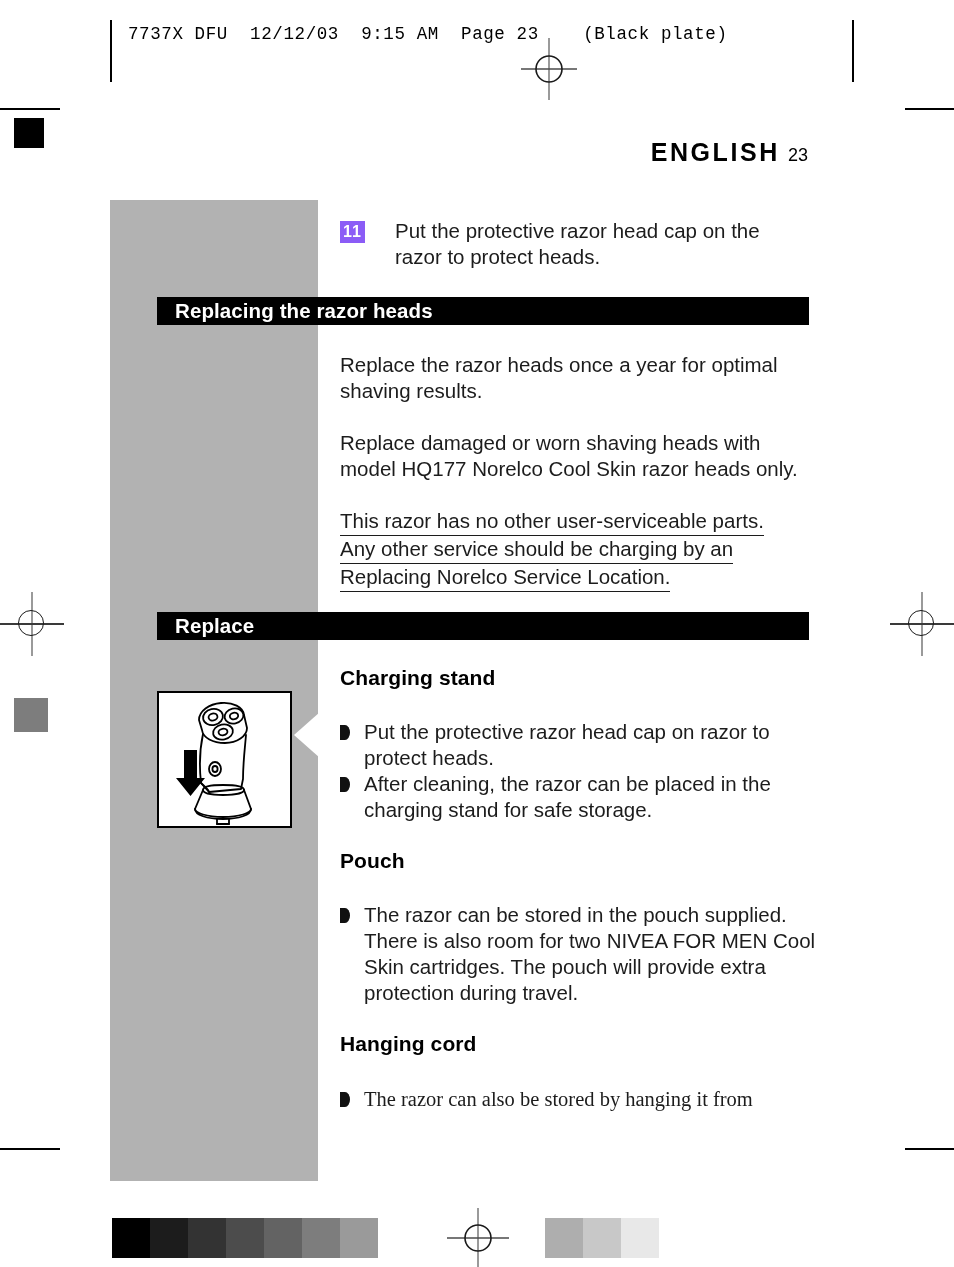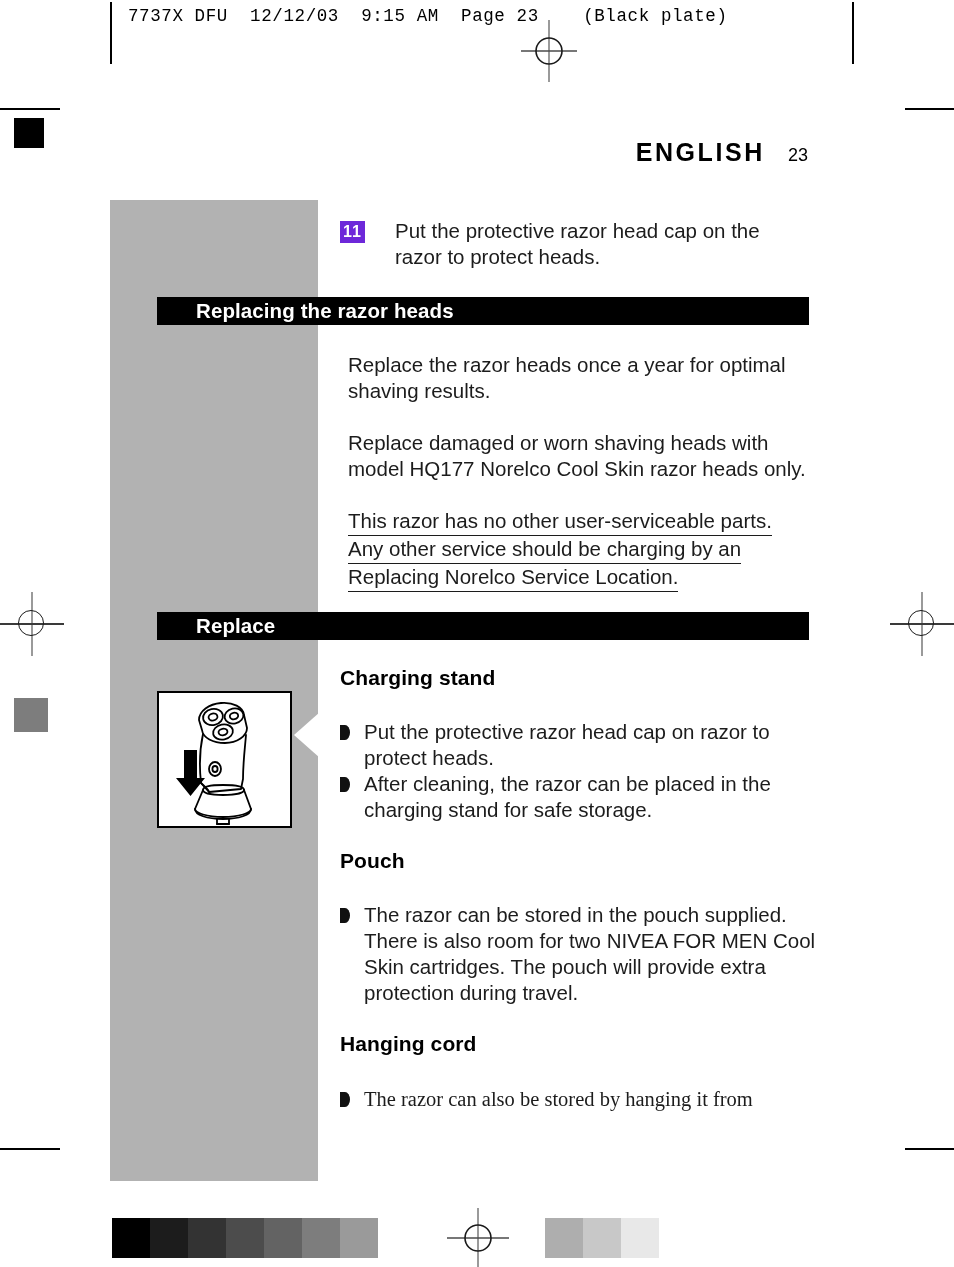--- a/index.html
+++ b/index.html
@@ -62,21 +62,21 @@
     width: 30px;
     height: 30px;
   }
   .tone-square {
     position: absolute;
   }
 
   
   .slug {
     position: absolute;
-    top: 2px;
+    top: 20px;
     left: 0;
     width: 954px;
     height: 32px;
     font-family: "Liberation Mono", "DejaVu Sans Mono", monospace;
     font-size: 17.5px;
     letter-spacing: 0.6px;
     color: #000000;
     white-space: pre;
   }
   .slug-text {
@@ -106,31 +106,32 @@
     top: -2px;
   }
 
   
   .running-head {
     position: absolute;
     right: 146px;
     top: 138px;
     display: flex;
     align-items: baseline;
-    gap: 23px;
+    gap: 0;
   }
   .running-head .lang {
     font-size: 25px;
     font-weight: bold;
     letter-spacing: 2.6px;
     color: #000000;
   }
   .running-head .pageno {
     font-size: 18px;
     color: #000000;
+    margin-left: 8px;
   }
 
   
   .side-column {
     position: absolute;
     left: 110px;
     top: 200px;
     width: 208px;
     height: 981px;
     background: #b2b2b2;
@@ -151,21 +152,21 @@
     left: 340px;
     top: 218px;
     width: 470px;
     display: flex;
     align-items: flex-start;
   }
   .step-badge {
     flex: 0 0 auto;
     width: 25px;
     height: 22px;
-    background: #6d28d9;
+    background: #8b5cf6;
     color: #ffffff;
     font-size: 16px;
     font-weight: bold;
     line-height: 22px;
     text-align: center;
     letter-spacing: 1px;
     font-family: "Liberation Sans", sans-serif;
     margin-top: 3px;
   }
   .step-text {
@@ -179,33 +180,33 @@
   
   .banner {
     position: absolute;
     left: 157px;
     width: 652px;
     height: 28px;
     background: #000000;
   }
   .banner-label {
     position: absolute;
-    left: 196px;
+    left: 175px;
     top: 2px;
     color: #ffffff;
     font-size: 20.5px;
     font-weight: bold;
     letter-spacing: 0.1px;
     line-height: 25px;
   }
 
   
   .para {
     position: absolute;
-    left: 348px;
+    left: 340px;
     width: 470px;
     font-size: 20.5px;
     line-height: 26px;
     color: #1c1c1c;
   }
   .para .ul-line {
     display: block;
     width: fit-content;
     border-bottom: 1.5px solid #1c1c1c;
     padding-bottom: 1px;

